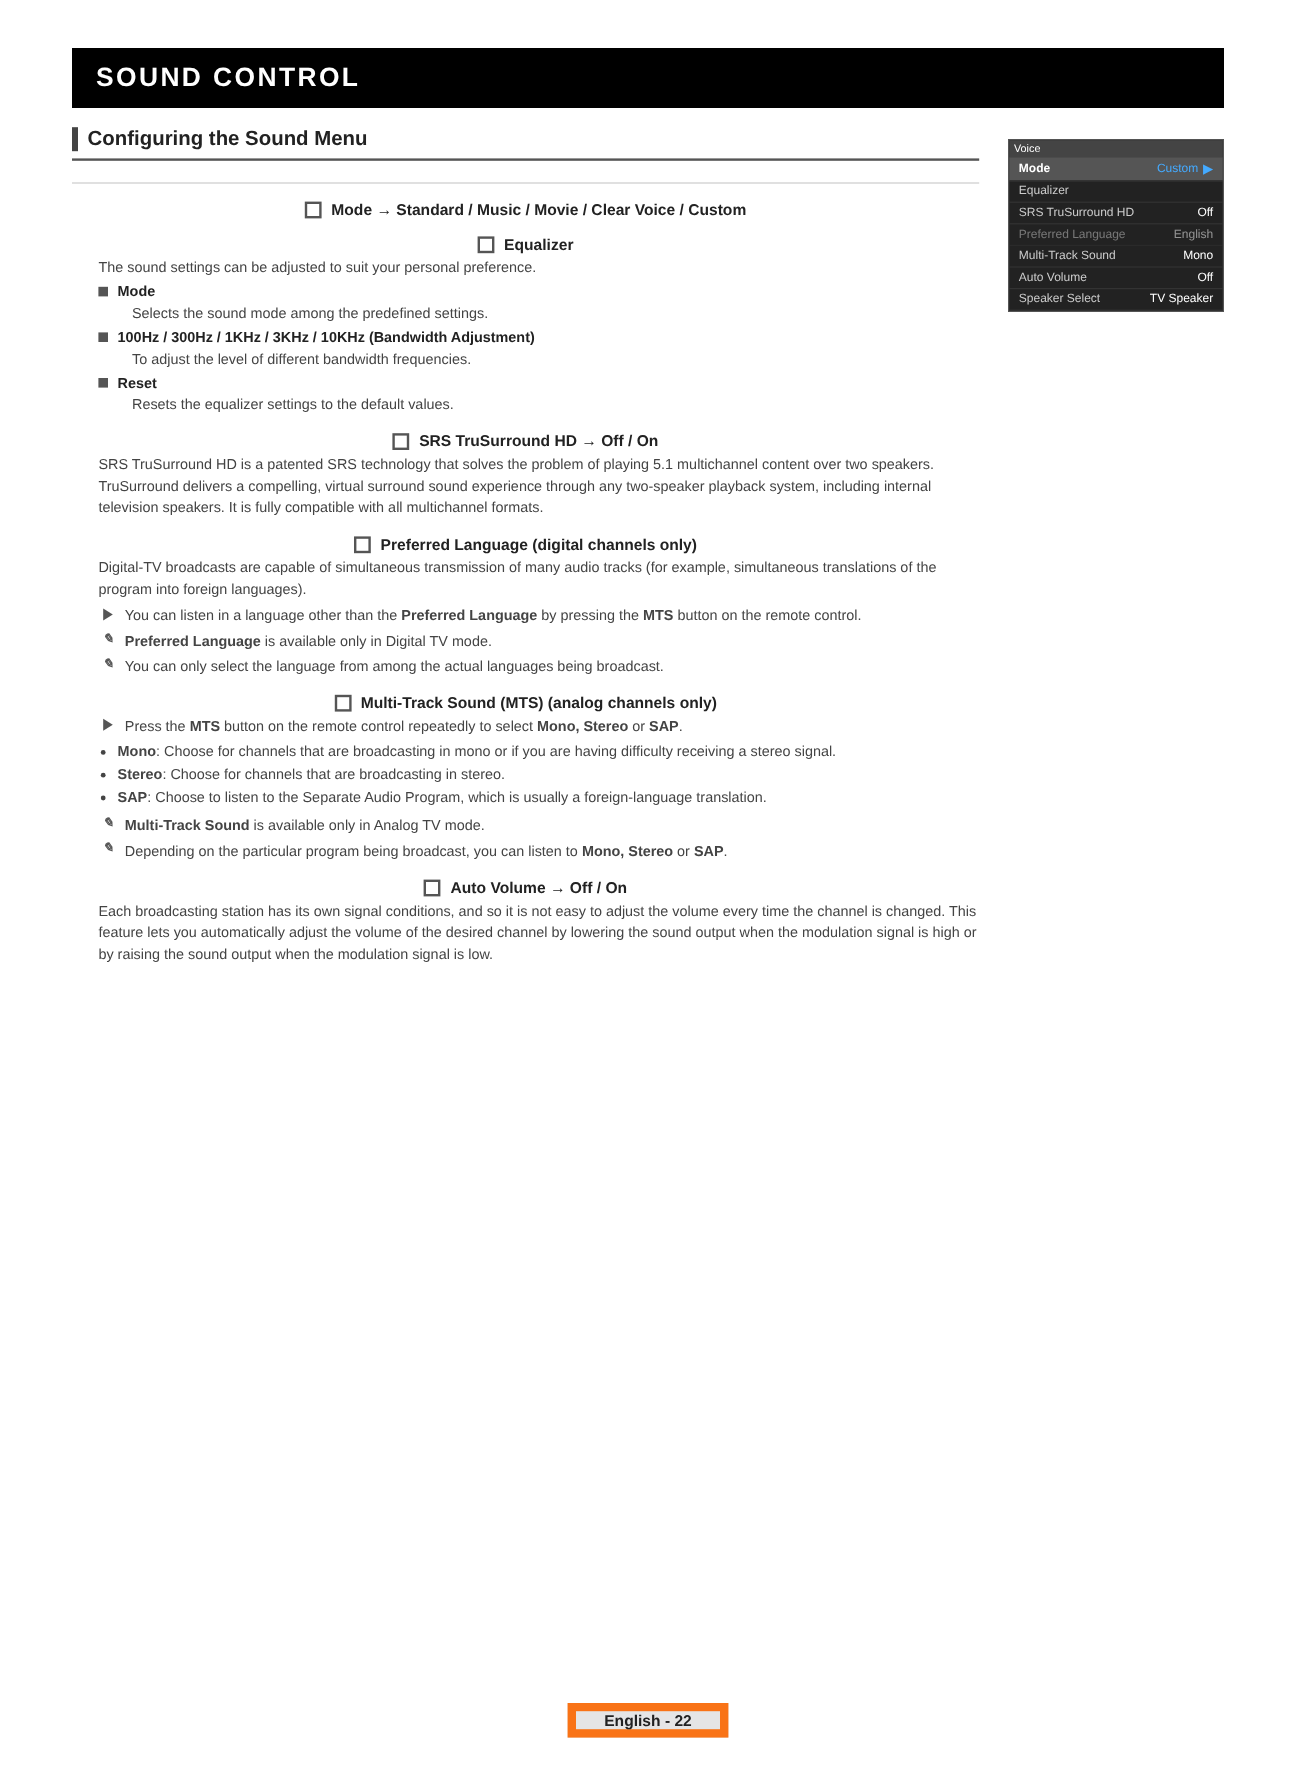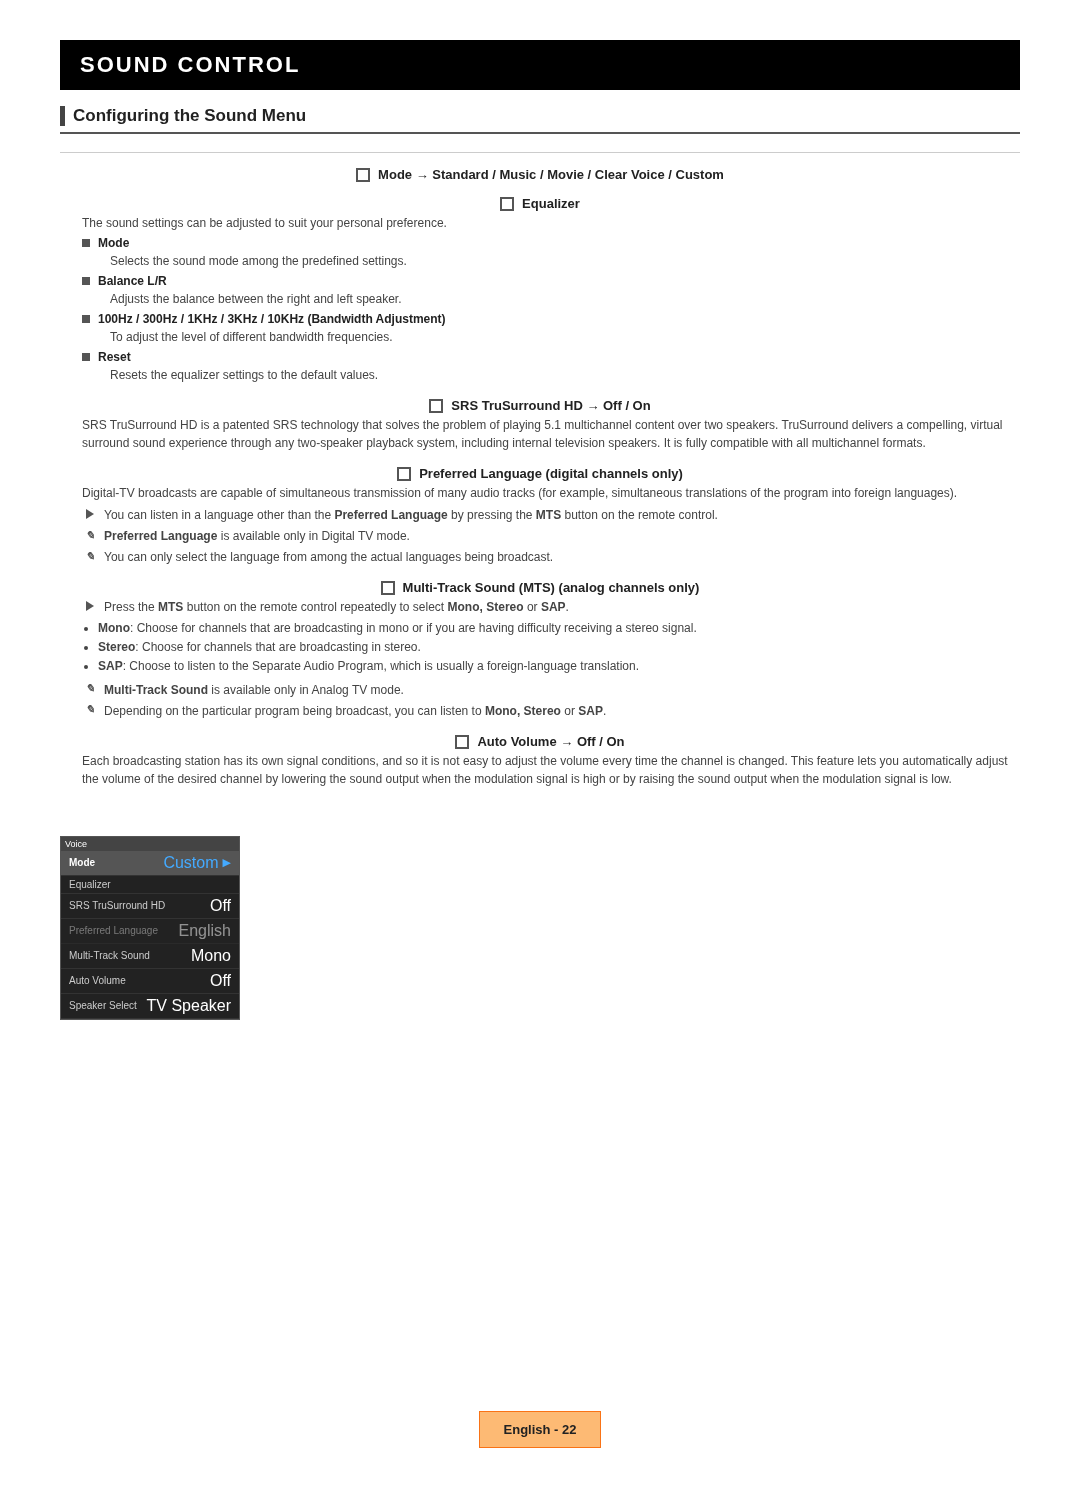--- a/index.html
+++ b/index.html
@@ -42,21 +42,20 @@
       display: inline-block;
       width: 5px;
       height: 20px;
       background: #444;
       flex-shrink: 0;
     }
 
     .main-content {
       display: flex;
       gap: 24px;
-      flex-direction: column;
     }
 
     .content-left {
       flex: 1;
     }
 
     .content-right {
       width: 180px;
       flex-shrink: 0;
     }
@@ -90,21 +89,21 @@
     }
     .menu-panel .menu-row.active {
       background: #555;
       color: #fff;
     }
     .menu-panel .menu-row .menu-label {
       font-size: 10px;
       color: #ccc;
     }
     .menu-panel .menu-row .menu-value {
-      font-size: 16px;
+      font-size: 10px;
       color: #fff;
       text-align: center;
     }
     .menu-panel .menu-row.active .menu-label {
       color: #fff;
       font-weight: bold;
     }
     .menu-panel .menu-row.active .menu-value {
       color: #4af;
     }
@@ -213,23 +212,23 @@
 
     .footer {
       position: fixed;
       bottom: 40px;
       left: 0;
       right: 0;
       display: flex;
       justify-content: center;
     }
     .footer-label {
-      background: #fdba74;
-      border: 1px solid #f97316;
-      padding: 10px 24px;
+      background: #e5e5e5;
+      border: 7px solid #f97316;
+      padding: 0 24px;
       font-size: 13px;
       font-weight: bold;
       color: #222;
     }
 
     hr.section-divider {
       border: none;
       border-top: 1px solid #ccc;
       margin-bottom: 14px;
     }
@@ -264,27 +263,20 @@
       <div class="item-desc">The sound settings can be adjusted to suit your personal preference.</div>
 
       <div class="sub-item">
         <div class="sub-item-heading">
           <span class="square-bullet"></span>
           <span>Mode</span>
         </div>
         <div class="sub-item-desc">Selects the sound mode among the predefined settings.</div>
       </div>
 
-      <div class="sub-item">
-        <div class="sub-item-heading">
-          <span class="square-bullet"></span>
-          <span>Balance L/R</span>
-        </div>
-        <div class="sub-item-desc">Adjusts the balance between the right and left speaker.</div>
-      </div>
 
       <div class="sub-item">
         <div class="sub-item-heading">
           <span class="square-bullet"></span>
           <span>100Hz / 300Hz / 1KHz / 3KHz / 10KHz (Bandwidth Adjustment)</span>
         </div>
         <div class="sub-item-desc">To adjust the level of different bandwidth frequencies.</div>
       </div>
 
       <div class="sub-item">

